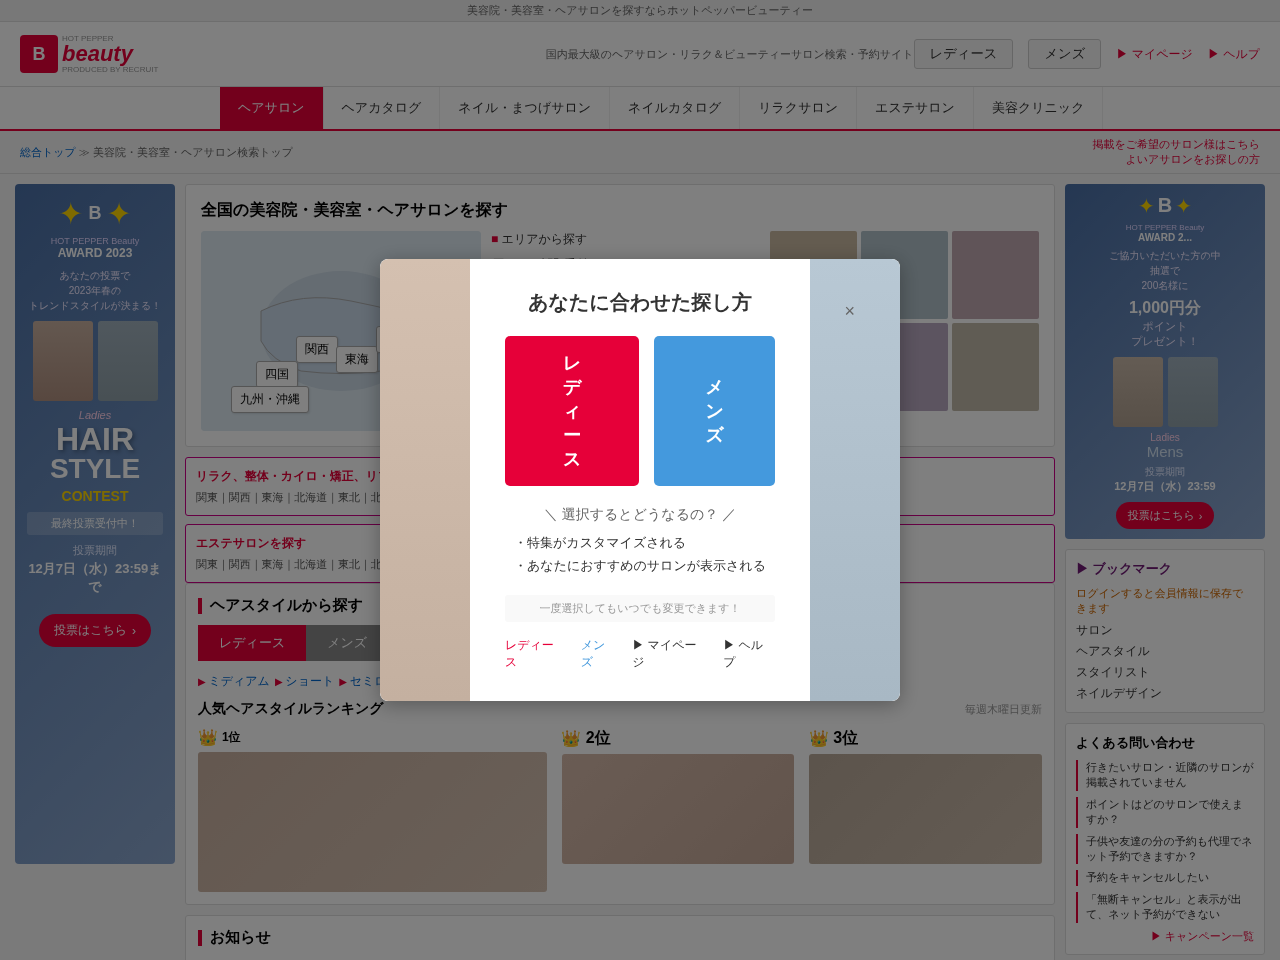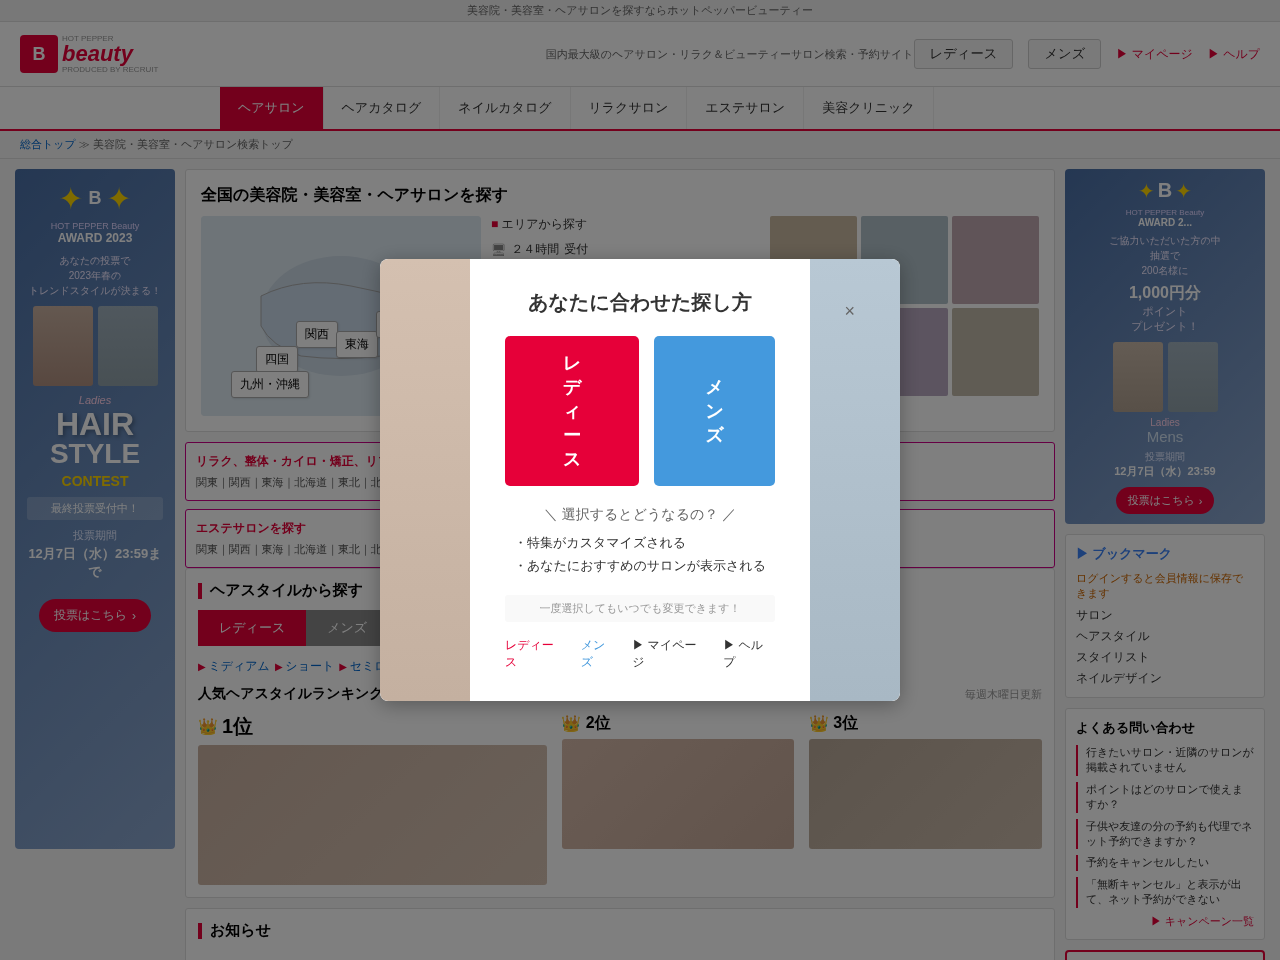--- a/index.html
+++ b/index.html
@@ -72,21 +72,21 @@
 
     .ranking-header { display: flex; justify-content: space-between; align-items: center; margin-bottom: 10px; }
     .ranking-title { font-size: 14px; font-weight: bold; }
     .ranking-update { font-size: 11px; color: #999; }
 
     .rank-items { display: flex; gap: 15px; }
     .rank-1 { flex: 1.5; }
     .rank-2, .rank-3 { flex: 1; }
     .rank-badge { display: inline-flex; align-items: center; gap: 4px; margin-bottom: 5px; }
     .crown { color: #ffd700; font-size: 16px; }
-    .rank-num { font-size: 20px; font-weight: bold; }
+    .rank-num { font-size: 12px; font-weight: bold; }
     .rank-img { width: 100%; height: 140px; background: #c8b8a8; border-radius: 3px; }
     .rank-img.r2 { height: 110px; background: #d4c4b4; }
     .rank-img.r3 { height: 110px; background: #bca898; }
 
     
     .right-sidebar { width: 200px; flex-shrink: 0; }
     .right-award { background: linear-gradient(135deg, #4a6fa5, #8aa5cc); color: white; padding: 10px; border-radius: 4px; margin-bottom: 10px; min-height: 200px; text-align: center; }
     .bookmark-box { background: white; border: 1px solid #ddd; padding: 10px; border-radius: 3px; margin-bottom: 10px; }
     .bookmark-title { font-size: 13px; font-weight: bold; margin-bottom: 8px; }
     .bookmark-links { display: flex; flex-direction: column; gap: 4px; }
@@ -151,31 +151,36 @@
     </span>
     <span style="color:#e60039;cursor:pointer;">
       ▶ <span>ヘルプ</span>
     </span>
   </div>
 </div>
 
 <div class="nav-bar">
   <div class="nav-item active">ヘアサロン</div>
   <div class="nav-item">ヘアカタログ</div>
+  <div class="nav-item">ネイル・まつげサロン</div>
   <div class="nav-item">ネイルカタログ</div>
   <div class="nav-item">リラクサロン</div>
   <div class="nav-item">エステサロン</div>
   <div class="nav-item">美容クリニック</div>
 </div>
 
 <div class="breadcrumb">
   <div>
     <span style="color:#0066cc;cursor:pointer;">総合トップ</span>
     <span> ≫ </span>
     <span>美容院・美容室・ヘアサロン検索トップ</span>
+  </div>
+  <div class="breadcrumb-right">
+    <div style="cursor:pointer;">掲載をご希望のサロン様はこちら</div>
+    <div style="cursor:pointer;">よいアサロンをお探しの方</div>
   </div>
 </div>
 
 <div class="page-body">
 
   <div class="left-sidebar">
     <div class="award-banner">
       <div style="display:flex;align-items:center;gap:5px;justify-content:center;margin-bottom:5px;">
         <span class="award-star">✦</span>
         <div>
@@ -345,21 +350,21 @@
       <div style="font-size:10px;color:#e0e8ff;">投票期間</div>
       <div style="font-size:11px;font-weight:bold;color:white;margin-bottom:8px;">12月7日（水）23:59</div>
       <div style="background:#e60039;color:white;padding:6px 12px;border-radius:15px;font-size:11px;cursor:pointer;display:inline-flex;align-items:center;gap:4px;">
         <span>投票はこちら</span>
         <span>›</span>
       </div>
     </div>
 
     <div class="bookmark-box">
       <div class="bookmark-title">
-        <span style="color:#3b82f6;">▶ ブックマーク</span>
+        <span style="color:#701a75;">▶ ブックマーク</span>
       </div>
       <div style="font-size:11px;color:#cc6600;margin-bottom:6px;">ログインすると会員情報に保存できます</div>
       <div class="bookmark-links">
         <span class="bookmark-link">サロン</span>
         <span class="bookmark-link">ヘアスタイル</span>
         <span class="bookmark-link">スタイリスト</span>
         <span class="bookmark-link">ネイルデザイン</span>
       </div>
     </div>
 

